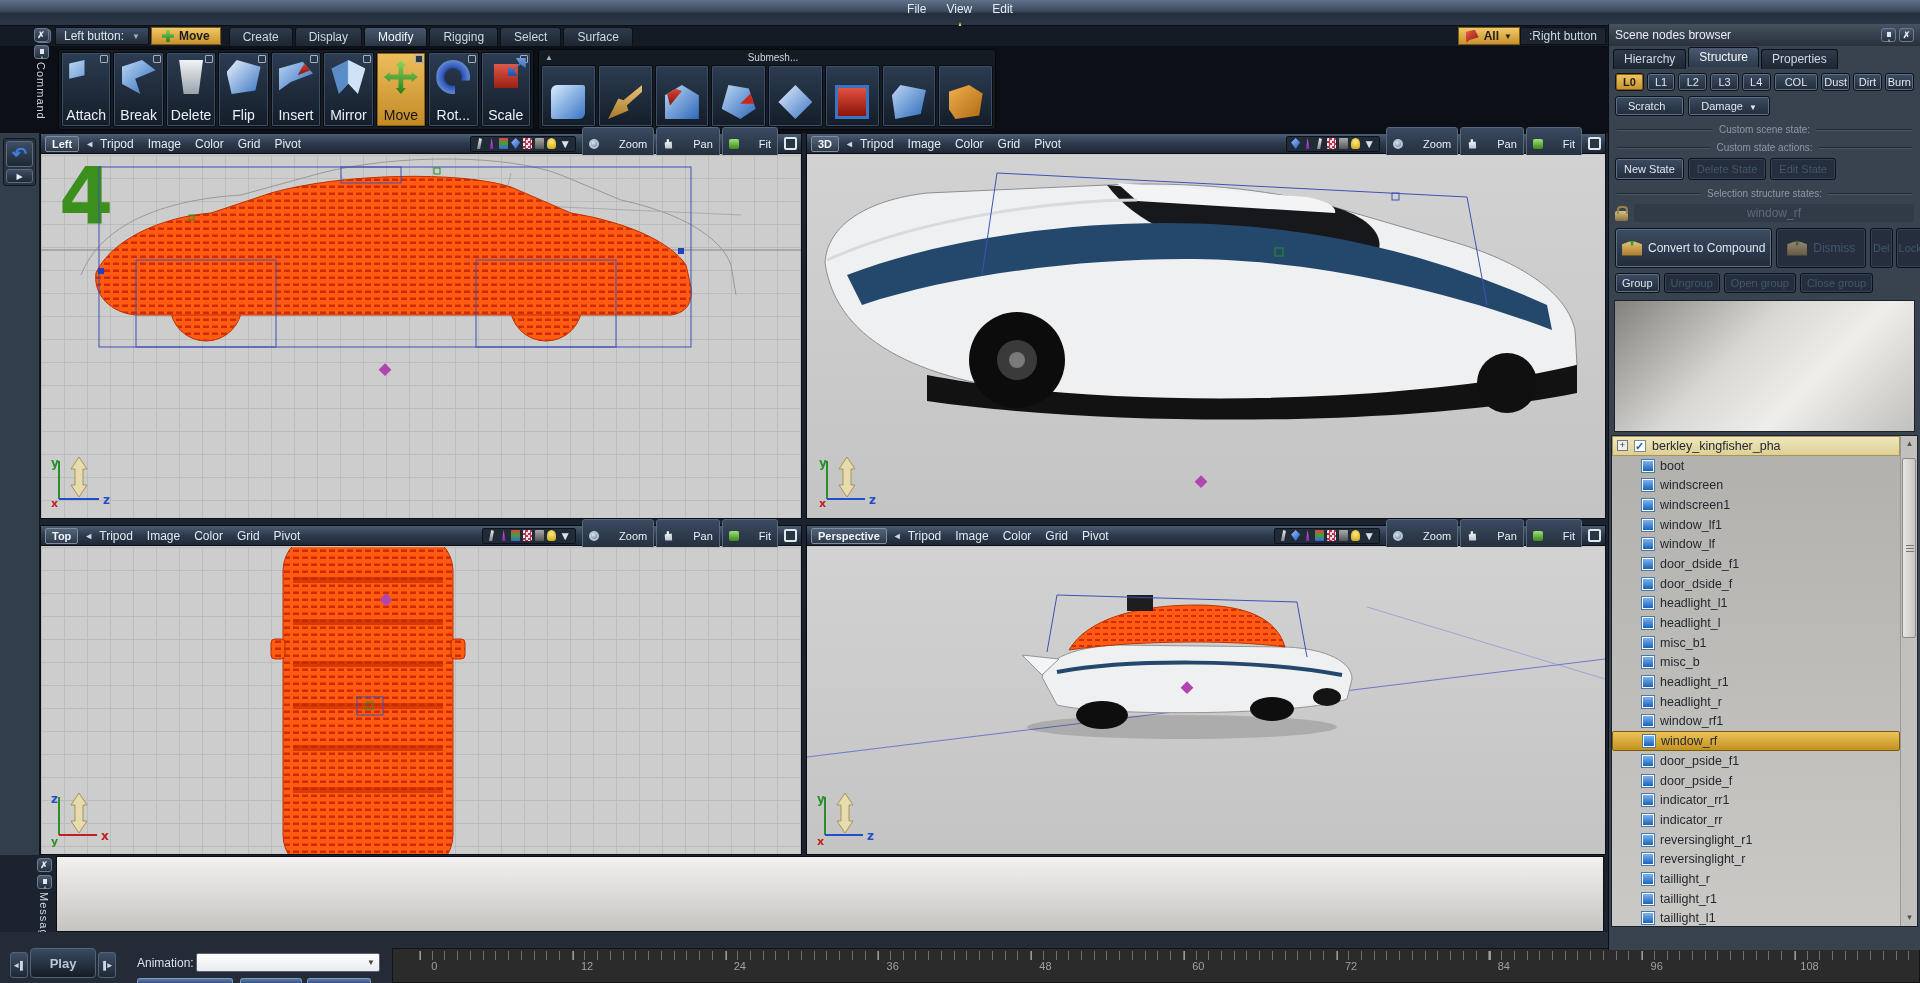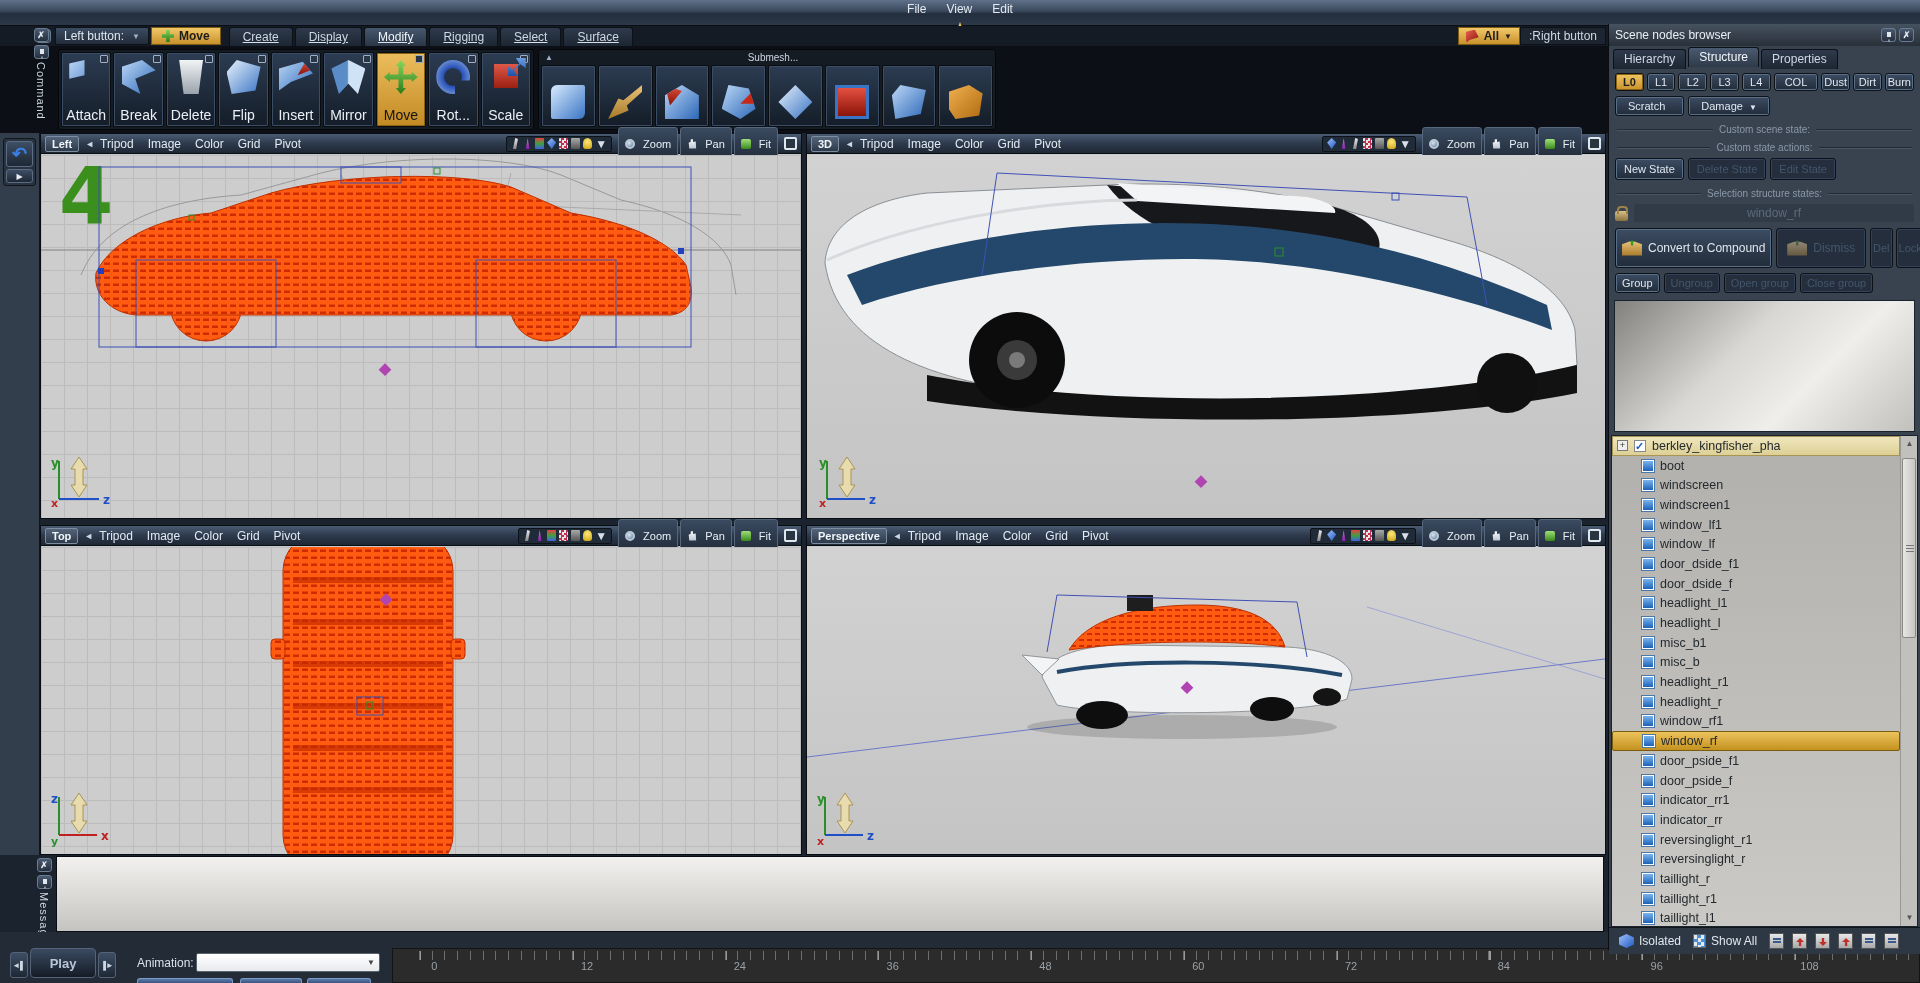--- a/index.html
+++ b/index.html
@@ -54,21 +54,21 @@
   
   .row2 { position:absolute; left:0; top:26px; width:1608px; height:20px; background:#151b24; display:flex; align-items:flex-end; }
   .xbtn { width:15px; height:14px; background:linear-gradient(#4a5a70,#26303e); border:1px solid #6a7c92; border-radius:3px;
     color:#e8eef5; font-size:9px; line-height:12px; text-align:center; font-weight:bold; }
   .row2 .xbtn { margin:0 4px 3px 36px; }
   .lb-drop { height:18px; margin-bottom:1px; background:linear-gradient(#3c4c62,#222c3a); border:1px solid #0d1218;
     display:flex; align-items:center; gap:8px; padding:0 8px; color:#dfe7ef; }
   .movebtn { height:18px; margin:0 0 1px 2px; background:linear-gradient(#f2c868,#c8912c); border:1px solid #7a5a10;
     color:#1d1d1d; display:flex; align-items:center; gap:5px; padding:0 10px; font-weight:bold; }
   .i-movecross { width:12px; height:12px; background:linear-gradient(#7ad45a,#2a7a1a); clip-path:polygon(35% 0,65% 0,65% 35%,100% 35%,100% 65%,65% 65%,65% 100%,35% 100%,35% 65%,0 65%,0 35%,35% 35%); }
-  .rtabs { display:flex; margin-left:8px; height:19px;text-decoration:underline; }
+  .rtabs { display:flex; margin-left:8px; height:19px; }
   .rtab { padding:2px 13px 3px; margin-right:2px; background:linear-gradient(#2e3a4c,#1d2632); border:1px solid #0c1117; border-bottom:none;
     border-radius:3px 3px 0 0; color:#cdd8e4; }
   .rtab.active { background:linear-gradient(#46586f,#2a3646); color:#f0f5fa; }
   .all-filter { margin-left:auto; display:flex; align-items:center; margin-bottom:1px; }
   .all-btn { height:18px; background:linear-gradient(#f2c868,#c8912c); border:1px solid #7a5a10; color:#1d1d1d;
     display:flex; align-items:center; gap:5px; padding:0 7px; font-weight:bold; }
   .i-flag { width:13px; height:13px; background:linear-gradient(135deg,#e86050,#8a1408); clip-path:polygon(0 20%,70% 0,100% 60%,30% 80%,10% 100%,0 80%); }
   .rb-hint { height:18px; background:#1d2531; border:1px solid #0c1117; padding:0 8px; line-height:16px; color:#cdd8e4; margin-right:2px; }
 
   
@@ -134,21 +134,21 @@
   .vp-tools { margin-left:auto; display:flex; align-items:center; gap:3px; background:#202b39; border:1px solid #0d1218; border-radius:2px; padding:1px 4px; height:16px; }
   .vpt { width:9px; height:11px; border-radius:1px; }
   .vpt-pen { background:linear-gradient(#eee,#888); clip-path:polygon(20% 100%,45% 0,75% 10%,55% 100%); }
   .vpt-brush { background:linear-gradient(#e070e8,#8020a0); clip-path:polygon(30% 100%,50% 0,70% 100%); }
   .vpt-paint { background:linear-gradient(180deg,#e84040,#40a040 50%,#4060e8); }
   .vpt-bucket { background:linear-gradient(135deg,#9fc4ff,#2057c0); clip-path:polygon(0 40%,50% 0,100% 40%,50% 100%); }
   .vpt-checker { background:repeating-conic-gradient(#c03050 0 25%,#e8e8e8 0 50%); background-size:5px 5px; }
   .vpt-clap { background:linear-gradient(#aaa,#555); }
   .vpt-bulb { background:radial-gradient(circle at 50% 35%,#ffe87a,#c8a010); border-radius:50% 50% 30% 30%; }
   .vp-nav { display:flex; gap:2px; }
-  .vp-nb { height:33px; display:flex; align-items:center; gap:8px; padding:0 6px; background:linear-gradient(#3a4a60,#222c3a);
+  .vp-nb { height:33px; display:flex; align-items:center; gap:20px; padding:0 6px; background:linear-gradient(#3a4a60,#222c3a);
     border:1px solid #56687e; border-radius:3px; color:#e8eef5; font-size:11px; }
   .nav-ic { width:10px; height:10px; border-radius:50%; }
   .nav-zoom { border:2px solid #b8c6d8; background:radial-gradient(circle at 35% 30%,#dfe9f4,#5a7898); }
   .nav-pan { background:linear-gradient(#fff,#b8c2ce); border-radius:2px; clip-path:polygon(20% 100%,15% 40%,35% 35%,35% 10%,55% 5%,60% 35%,85% 30%,90% 100%); }
   .nav-fit { background:linear-gradient(#9fe07a,#3a8a1a); border-radius:2px; }
   .vp-max { width:13px; height:13px; border:2px solid #dfe7ef; border-radius:2px; background:#2a3542; }
   .vp-body { position:absolute; left:0; top:21px; right:0; bottom:0; overflow:hidden; }
   .grid-bg { background-color:#cdcdcd;
     background-image:linear-gradient(#bcbcbc 1px,transparent 1px),linear-gradient(90deg,#bcbcbc 1px,transparent 1px);
     background-size:23px 23px; }
@@ -1019,31 +1019,15 @@
           <i class="nico"></i>
           <span>taillight_l1</span>
         </div>
         </div>
       <div class="nl-scroll">
         <span class="arr up">▲</span>
         <span class="arr dn">▼</span>
         <span class="nl-thumb"></span>
       </div>
     </div>
-    <div class="panel-footer">
-      <span class="ft-btn">
-        <i class="i-cube"></i>
-        <span>Isolated</span>
-      </span>
-      <span class="ft-btn">
-        <i class="i-checker2"></i>
-        <span>Show All</span>
-      </span>
-      <i class="ft-ic plain"></i>
-      <i class="ft-ic"></i>
-      <i class="ft-ic down"></i>
-      <i class="ft-ic"></i>
-      <i class="ft-ic plain"></i>
-      <i class="ft-ic plain"></i>
-    </div>
   </div>
 
 </div>
 
 </body></html>

